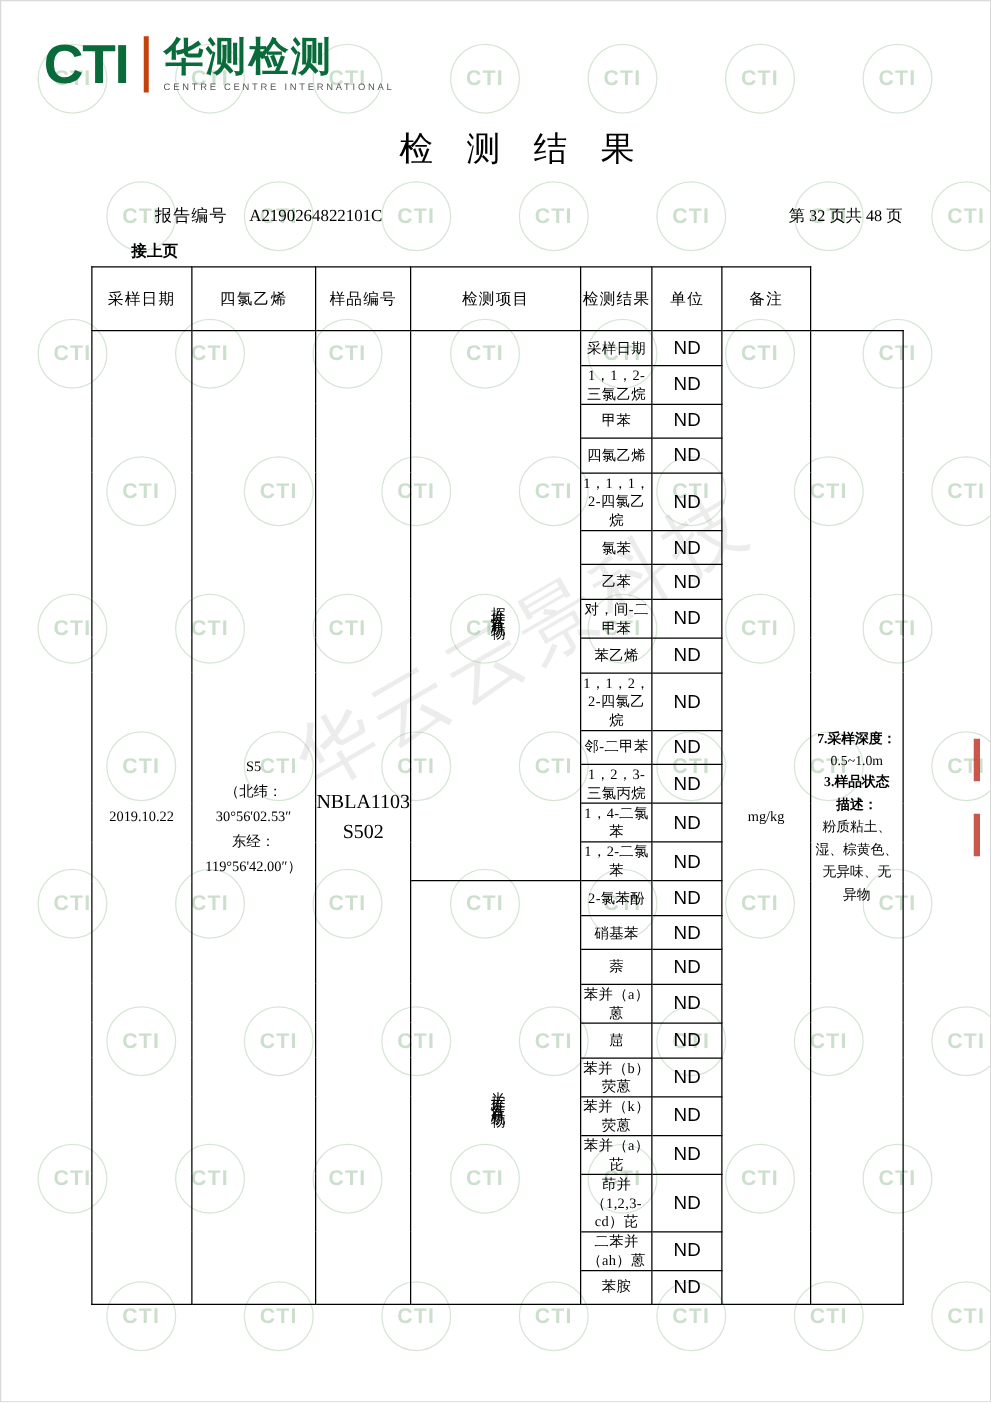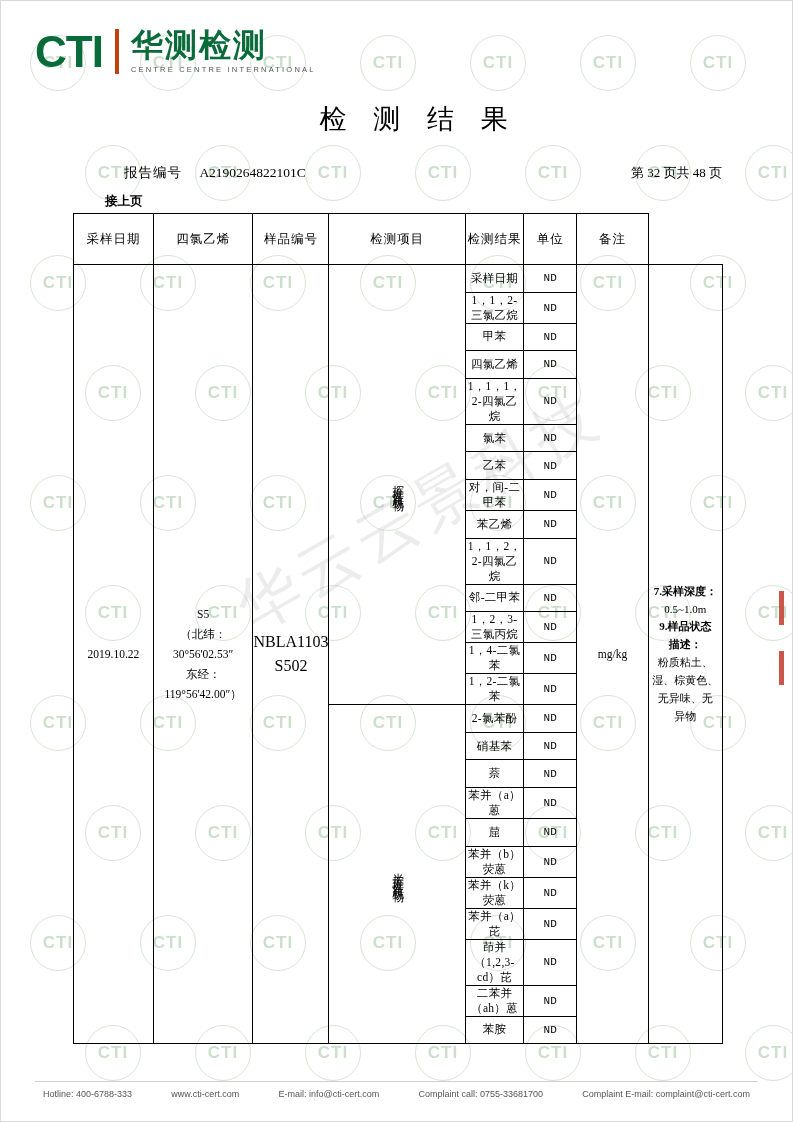--- a/index.html
+++ b/index.html
@@ -154,22 +154,22 @@
     font-size: 12.5px;
     letter-spacing: 1px;
   }
   td.item-name {
     height: 26.6px;
     font-size: 11.5px;
     letter-spacing: 0.3px;
   }
   td.nd {
     width: 62px;
-    font-size: 11px;
-    font-family: Liberation Mono, monospace;
+    font-size: 15px;
+    font-family: Liberation Sans, sans-serif;
   }
   td.group {
     width: 30px;
     font-size: 11.5px;
     line-height: 1.55;
     letter-spacing: 1px;
   }
   td.vertical-text {
     writing-mode: vertical-rl;
     text-orientation: upright;
@@ -364,21 +364,21 @@
           <div>NBLA1103</div>
           <div>S502</div>
         </td>
         <td class="group vertical-text" rowspan="14">挥发性有机物</td>
         <td class="item-name">采样日期</td>
         <td class="nd">ND</td>
         <td class="unit" rowspan="25">mg/kg</td>
         <td class="remark" rowspan="25">
           <div><b>7.采样深度：</b></div>
           <div>0.5~1.0m</div>
-          <div><b>9.样品状态</b></div>
+          <div><b>3.样品状态</b></div>
           <div><b>描述：</b></div>
           <div>粉质粘土、</div>
           <div>湿、棕黄色、</div>
           <div>无异味、无</div>
           <div>异物</div>
         </td>
       </tr>
 
       <tr>
         <td class="item-name">1，1，2-三氯乙烷</td>
@@ -478,24 +478,14 @@
         <td class="item-name">苯胺</td>
         <td class="nd">ND</td>
       </tr>
 
     </tbody>
   </table>
 
   <div class="side-mark" style="top:590px;height:34px;"></div>
   <div class="side-mark" style="top:650px;height:34px;"></div>
 
-  <div class="footer">
-    <div class="footer-rule"></div>
-    <div class="footer-items">
-      <span>Hotline: 400-6788-333</span>
-      <span>www.cti-cert.com</span>
-      <span>E-mail: info@cti-cert.com</span>
-      <span>Complaint call: 0755-33681700</span>
-      <span>Complaint E-mail: complaint@cti-cert.com</span>
-    </div>
-  </div>
 
 </div>
 
 </body></html>

